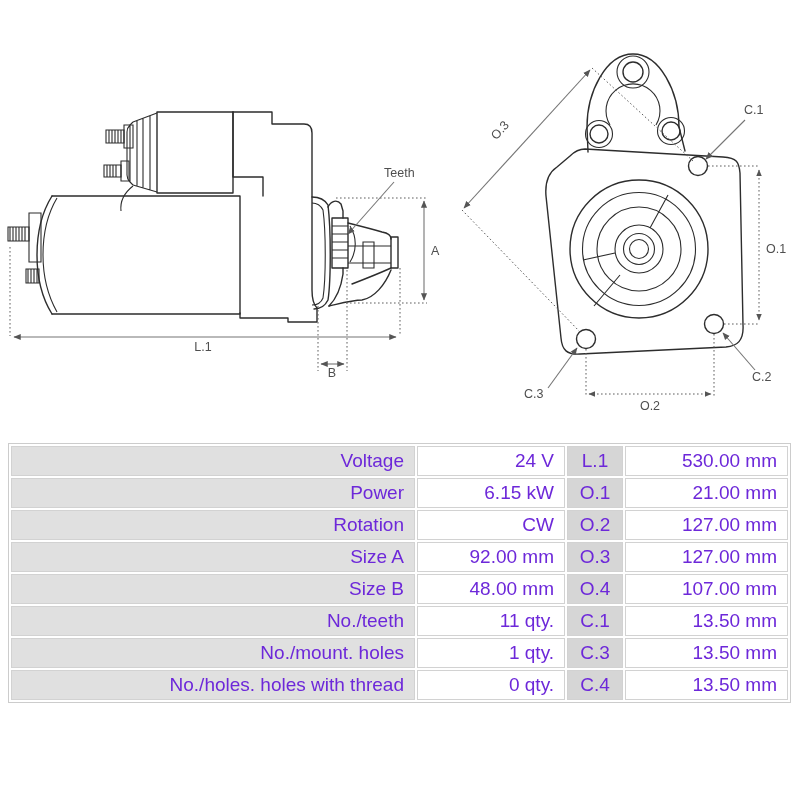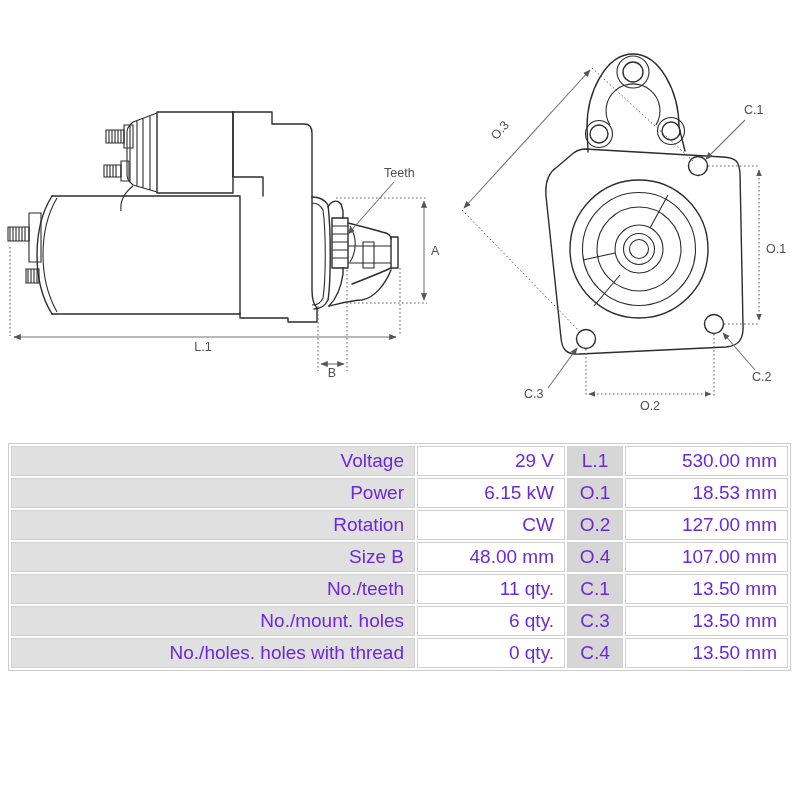--- a/index.html
+++ b/index.html
@@ -156,51 +156,57 @@
   <table class="spec">
     <colgroup>
         <col style="width:404px">
         <col style="width:148px">
         <col style="width:56px">
         <col>
       </colgroup>
     <tbody>
       <tr>
         <td class="c-label">Voltage</td>
-        <td class="c-value">29 V</td>
+        <td class="c-value">24 V</td>
         <td class="c-dim">L.1</td>
         <td class="c-dimval">530.00 mm</td>
       </tr>
       <tr>
         <td class="c-label">Power</td>
         <td class="c-value">6.15 kW</td>
         <td class="c-dim">O.1</td>
-        <td class="c-dimval">18.53 mm</td>
+        <td class="c-dimval">21.00 mm</td>
       </tr>
       <tr>
         <td class="c-label">Rotation</td>
         <td class="c-value">CW</td>
         <td class="c-dim">O.2</td>
         <td class="c-dimval">127.00 mm</td>
       </tr>
       <tr>
+        <td class="c-label">Size A</td>
+        <td class="c-value">92.00 mm</td>
+        <td class="c-dim">O.3</td>
+        <td class="c-dimval">127.00 mm</td>
+      </tr>
+      <tr>
         <td class="c-label">Size B</td>
         <td class="c-value">48.00 mm</td>
         <td class="c-dim">O.4</td>
         <td class="c-dimval">107.00 mm</td>
       </tr>
       <tr>
         <td class="c-label">No./teeth</td>
         <td class="c-value">11 qty.</td>
         <td class="c-dim">C.1</td>
         <td class="c-dimval">13.50 mm</td>
       </tr>
       <tr>
         <td class="c-label">No./mount. holes</td>
-        <td class="c-value">6 qty.</td>
+        <td class="c-value">1 qty.</td>
         <td class="c-dim">C.3</td>
         <td class="c-dimval">13.50 mm</td>
       </tr>
       <tr>
         <td class="c-label">No./holes. holes with thread</td>
         <td class="c-value">0 qty.</td>
         <td class="c-dim">C.4</td>
         <td class="c-dimval">13.50 mm</td>
       </tr>
     </tbody>

